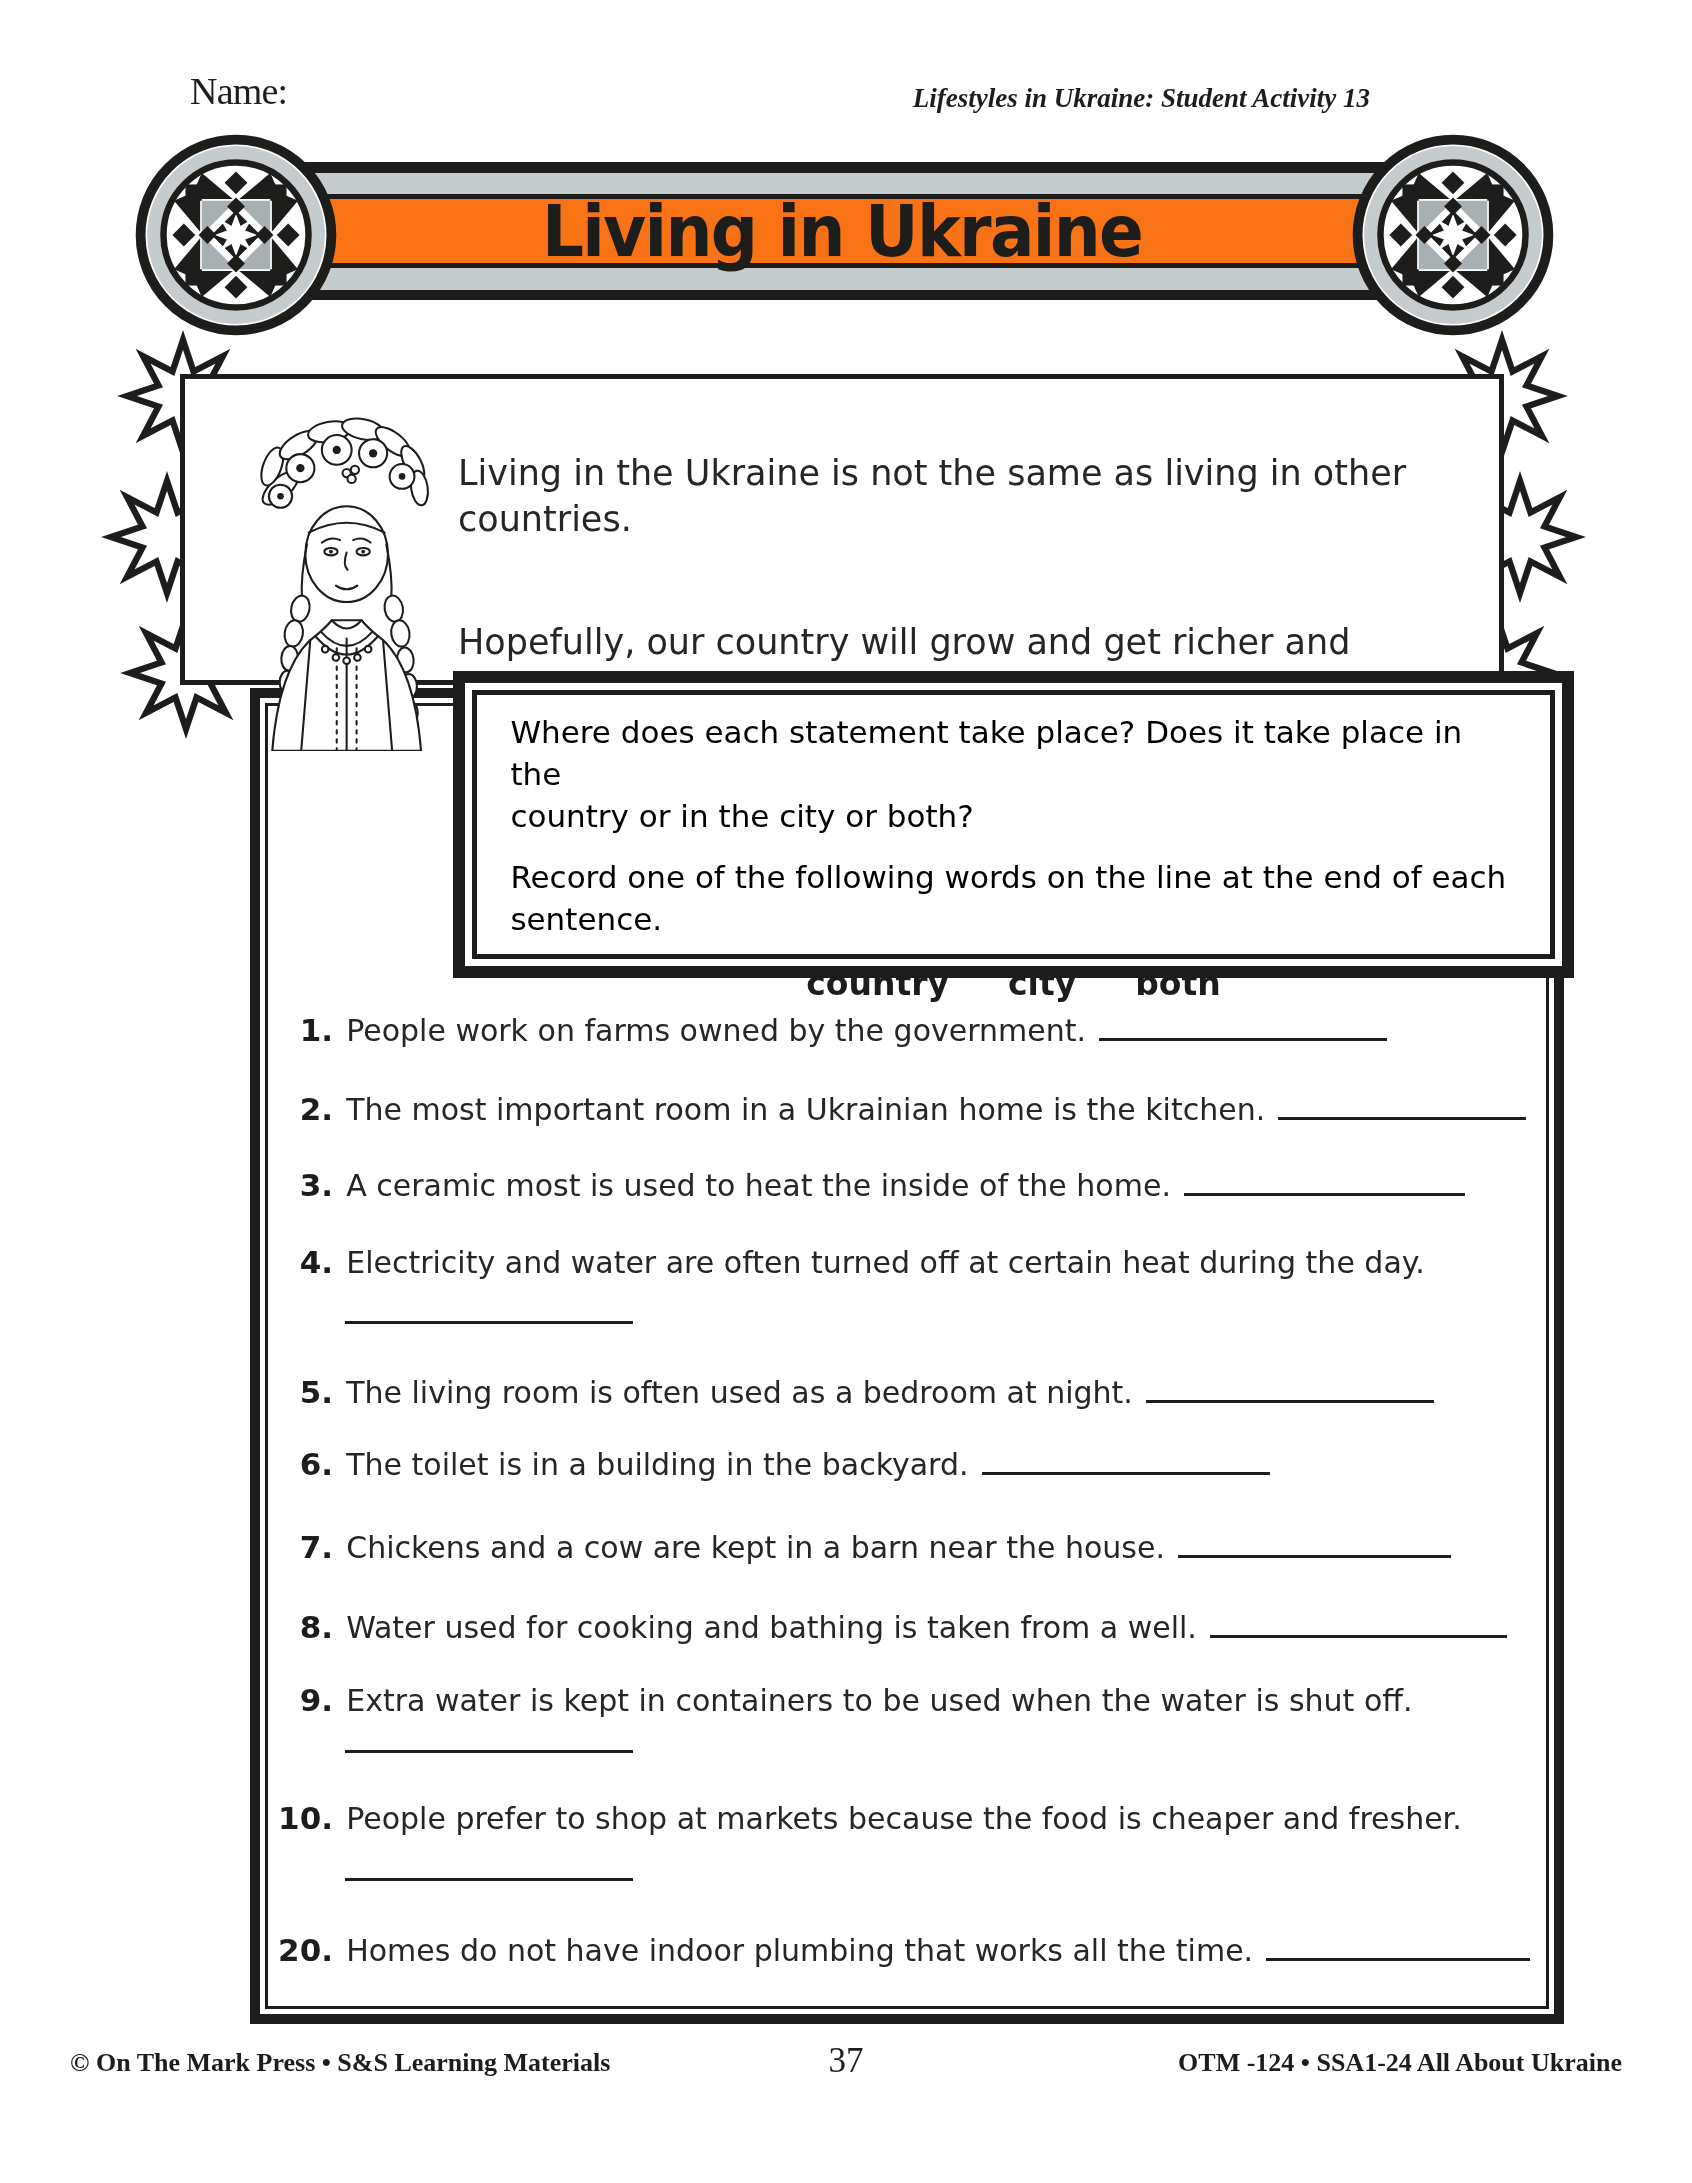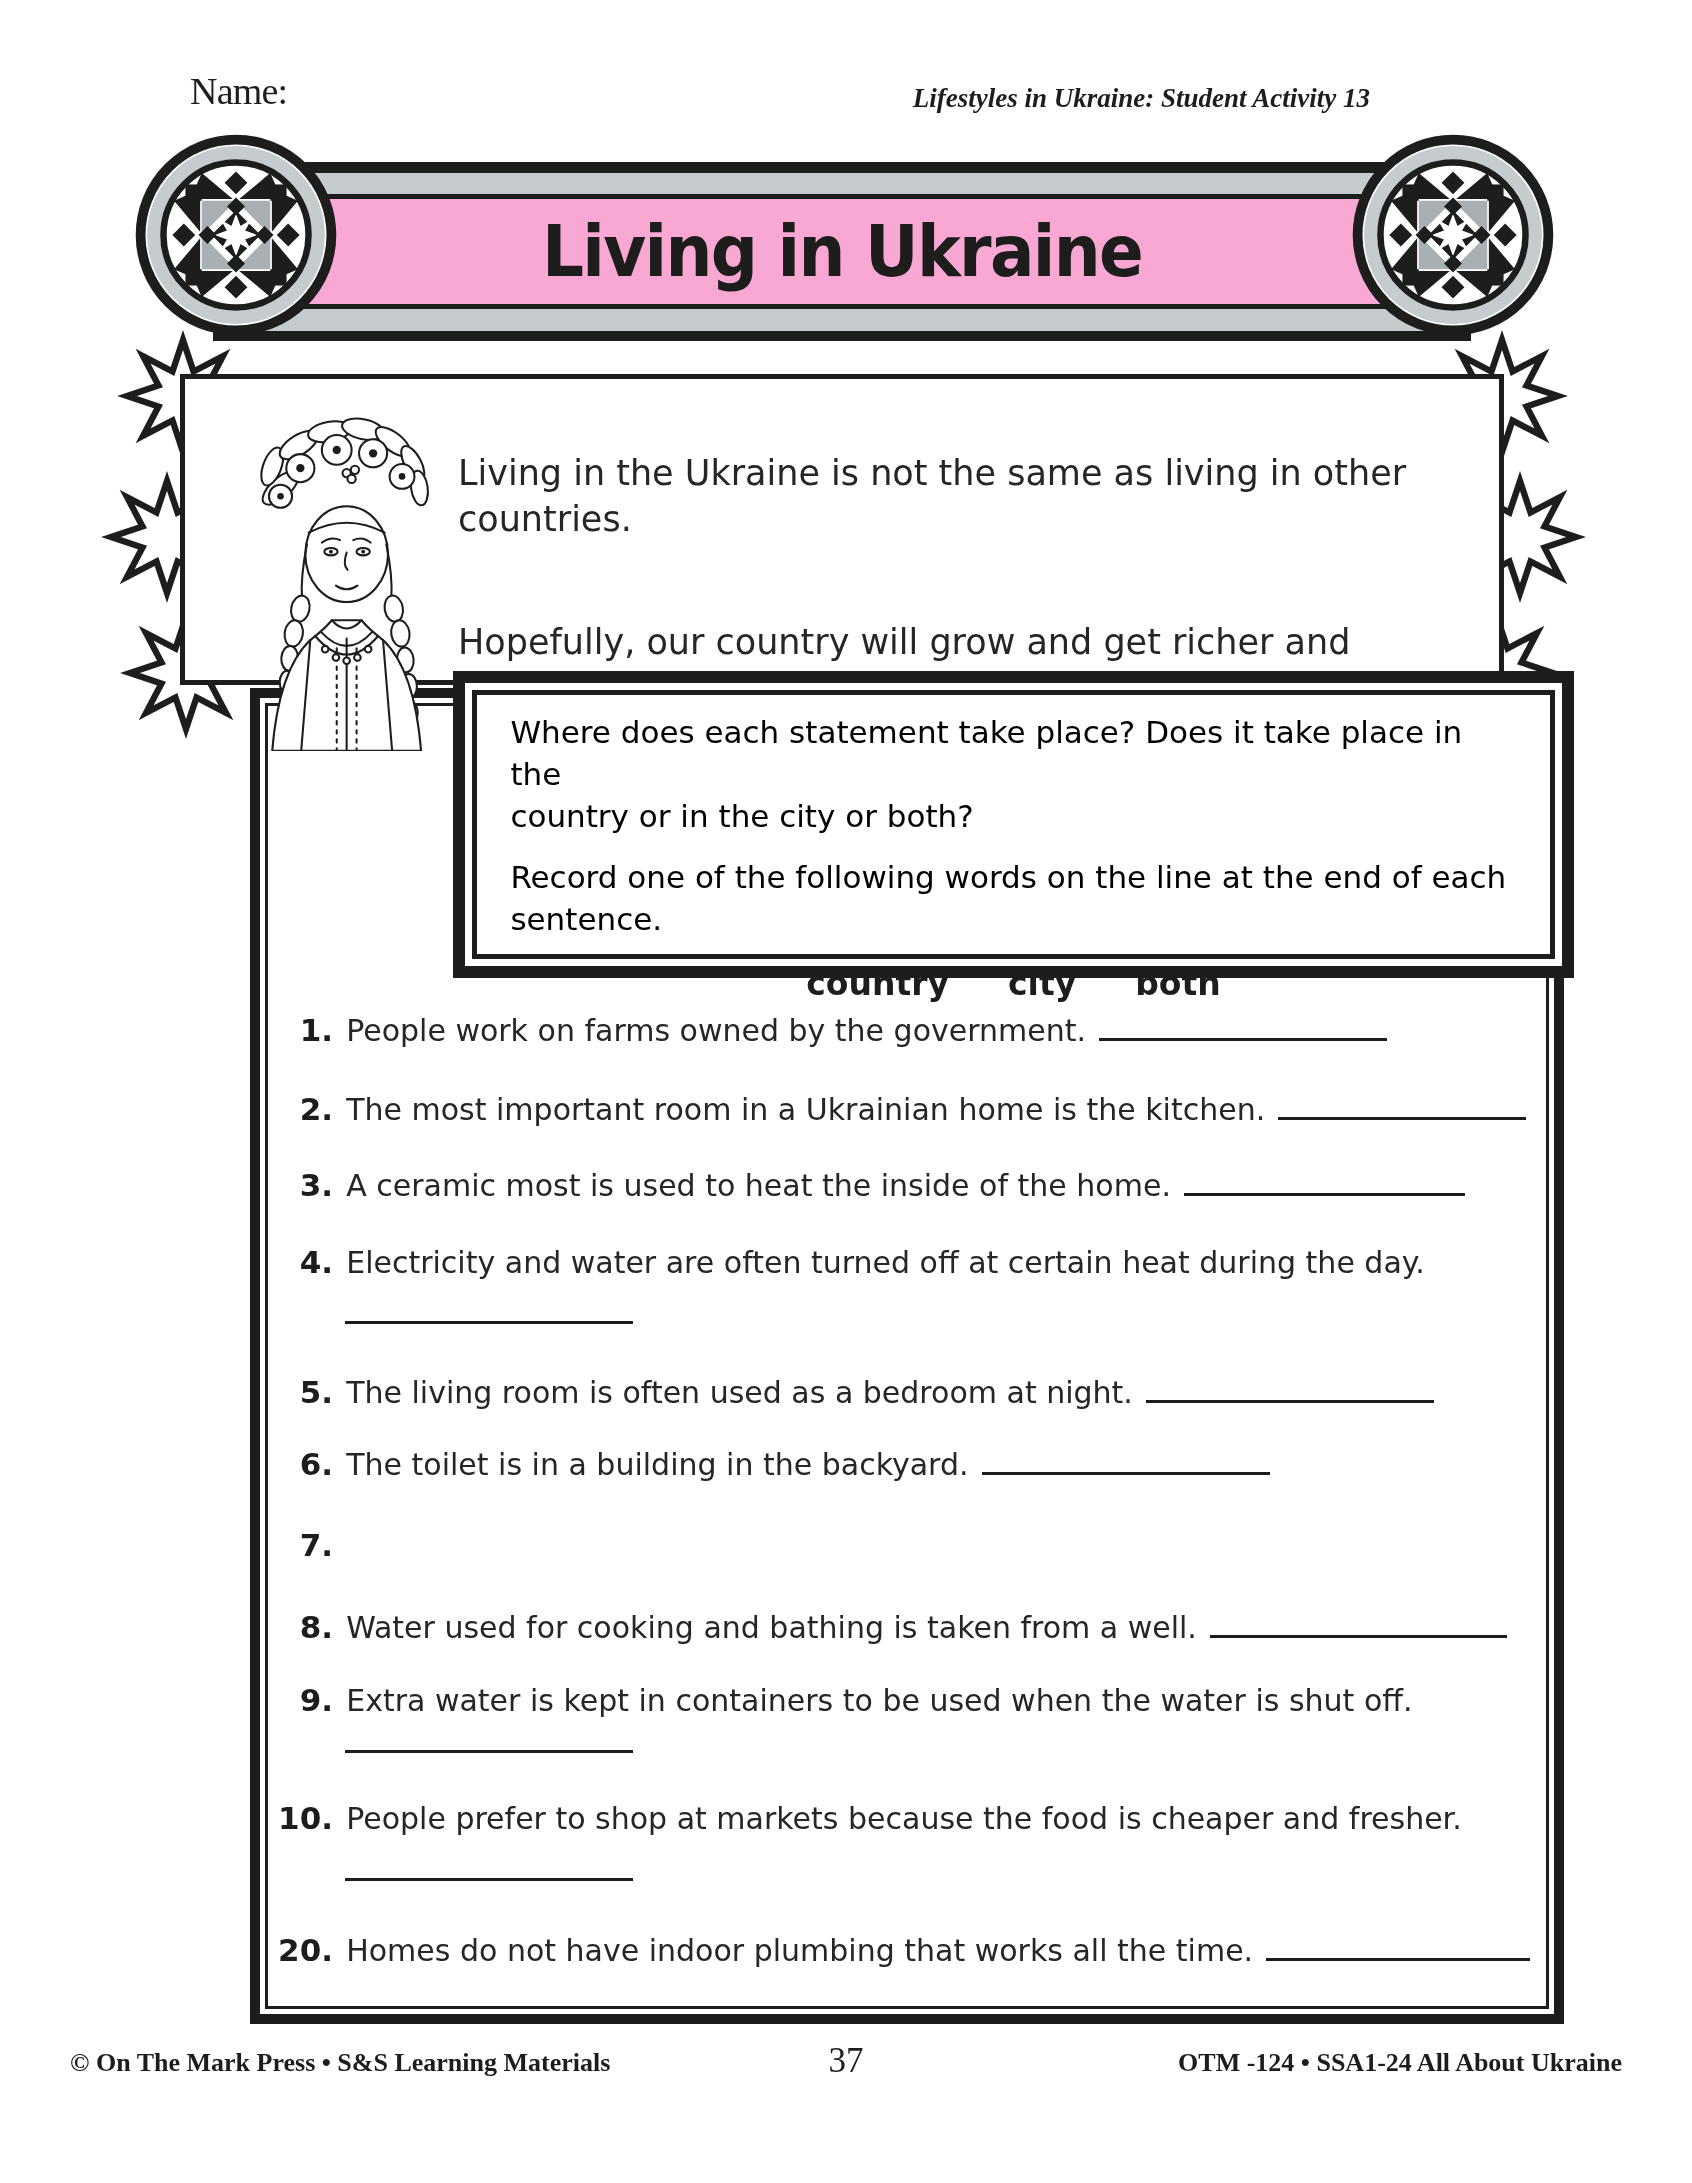--- a/index.html
+++ b/index.html
@@ -17,21 +17,21 @@
   .activity-header {
     position:absolute; right:322px; top:83px;
     font-family:"Liberation Serif", serif; font-style:italic; font-weight:bold; font-size:27px;
   }
 
   
   .banner-bands { position:absolute; left:213px; top:162px; width:1258px; z-index:1; }
   .band-black { height:10.7px; background:#1d1d1b; }
   .band-gray  { height:21.5px; background:#c6cbce; }
   .title-strip {
-    height:115px; background:#f9a8d4; border-top:5px solid #1d1d1b; border-bottom:5px solid #1d1d1b;
+    height:74px; background:#f97316; border-top:5px solid #1d1d1b; border-bottom:5px solid #1d1d1b;
     display:flex; align-items:center; justify-content:center;text-align:center;
   }
   .page-title {
     font-size:66px; font-weight:bold; letter-spacing:-1.7px; color:#1d1d1b;
     transform:scaleY(1.08);
   }
   .medallion { position:absolute; width:212px; height:212px; z-index:2; }
   .medallion.left  { left:130px;  top:129px; }
   .medallion.right { left:1347px; top:129px; }
 
@@ -306,20 +306,21 @@
     <div class="q-row" style="top:1372px">
       <span class="q-num">5.</span>
       <span class="q-text"><span>The living room is often used as a bedroom at night.</span><span class="answer-blank" style="width:288px"></span></span>
     </div>
     <div class="q-row" style="top:1444px">
       <span class="q-num">6.</span>
       <span class="q-text"><span>The toilet is in a building in the backyard.</span><span class="answer-blank" style="width:288px"></span></span>
     </div>
     <div class="q-row" style="top:1527px">
       <span class="q-num">7.</span>
+      <span class="q-text"><span>Chickens and a cow are kept in a barn near the house.</span><span class="answer-blank" style="width:273px"></span></span>
     </div>
     <div class="q-row" style="top:1607px">
       <span class="q-num">8.</span>
       <span class="q-text"><span>Water used for cooking and bathing is taken from a well.</span><span class="answer-blank" style="width:297px"></span></span>
     </div>
     <div class="q-row" style="top:1682px">
       <span class="q-num">9.</span>
       <span class="q-text"><span>Extra water is kept in containers to be used when the water is shut off.</span></span>
     </div>
     <div class="block-blank" style="top:1750px"></div>

